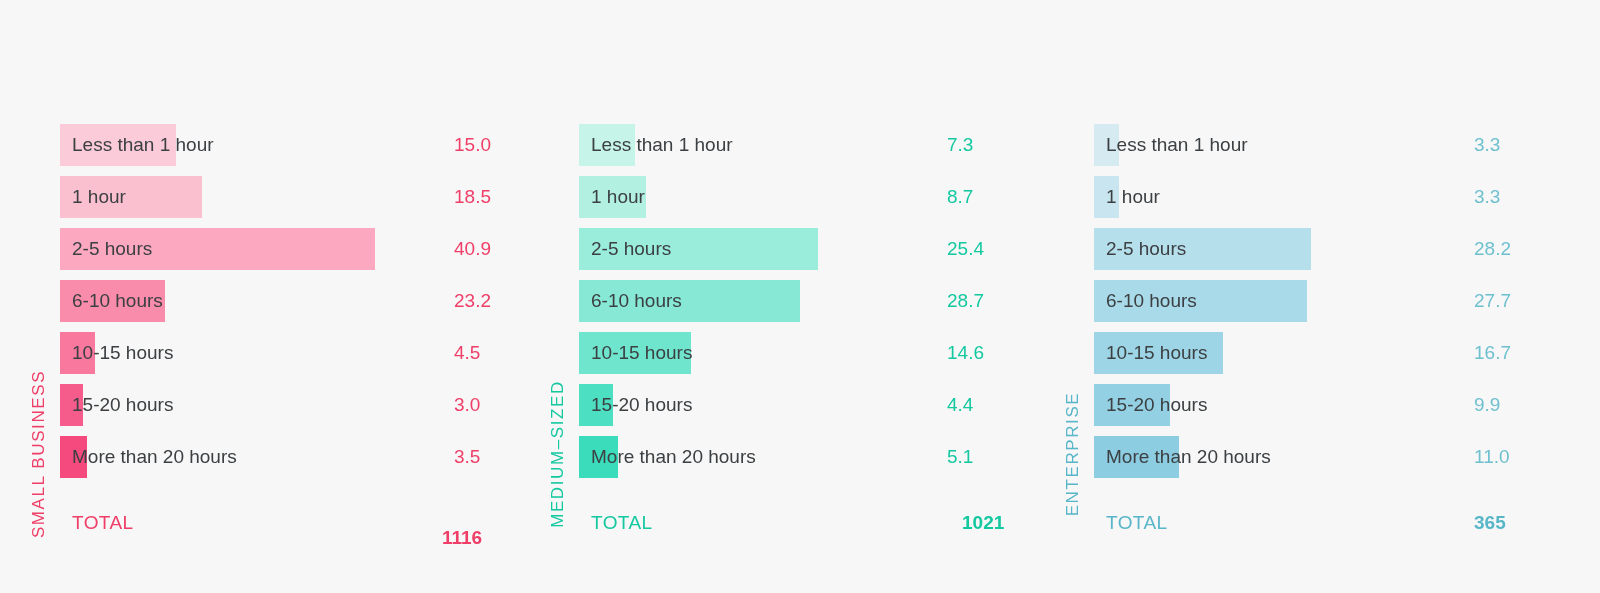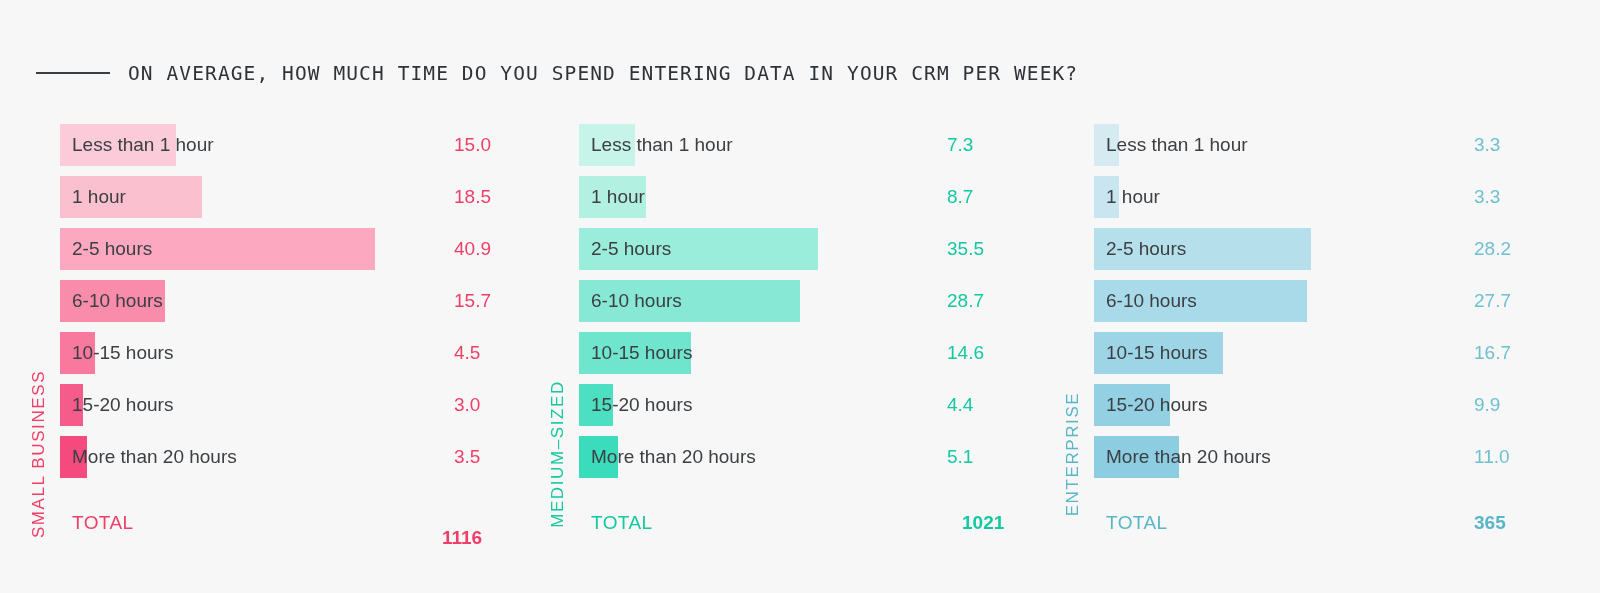--- a/index.html
+++ b/index.html
@@ -160,24 +160,20 @@
   }
   .group.g0 .total-value { left: 382px; margin-top: 15px; }
   .group.g1 .total-value { left: 383px; text-align: center; }
   .group.g2 .total-value { left: 380px; }
 </style>
 </head>
 <body style="background: rgb(247, 247, 247);">
 
 <div id="chart-root" style="background: rgb(247, 247, 247);">
 
-  <div class="title-row">
-    <div class="title-rule" style="background: rgb(58, 63, 68);"></div>
-    <div class="chart-title">ON AVERAGE, HOW MUCH TIME DO YOU SPEND ENTERING DATA IN YOUR CRM PER WEEK?</div>
-  </div>
 
   <div class="groups">
 
     <div class="group g0">
       <div class="group-label">
         <span style="color: rgb(239, 62, 103);">SMALL BUSINESS</span>
       </div>
       <div class="rows">
         <div class="row" style="top: 0px;">
           <div class="bar" style="width: 116px; background: rgb(251, 203, 217);"></div>
@@ -190,21 +186,21 @@
           <div class="row-value" style="color: rgb(239, 62, 103);">18.5</div>
         </div>
         <div class="row" style="top: 104px;">
           <div class="bar" style="width: 315px; background: rgb(251, 168, 192);"></div>
           <div class="row-label">2-5 hours</div>
           <div class="row-value" style="color: rgb(239, 62, 103);">40.9</div>
         </div>
         <div class="row" style="top: 156px;">
           <div class="bar" style="width: 105px; background: rgb(250, 140, 171);"></div>
           <div class="row-label">6-10 hours</div>
-          <div class="row-value" style="color: rgb(239, 62, 103);">15.7</div>
+          <div class="row-value" style="color: rgb(239, 62, 103);">23.2</div>
         </div>
         <div class="row" style="top: 208px;">
           <div class="bar" style="width: 35px; background: rgb(248, 120, 158);"></div>
           <div class="row-label">10-15 hours</div>
           <div class="row-value" style="color: rgb(239, 62, 103);">4.5</div>
         </div>
         <div class="row" style="top: 260px;">
           <div class="bar" style="width: 23px; background: rgb(245, 92, 139);"></div>
           <div class="row-label">15-20 hours</div>
           <div class="row-value" style="color: rgb(239, 62, 103);">3.0</div>
@@ -232,21 +228,21 @@
           <div class="row-value" style="color: rgb(20, 200, 160);">7.3</div>
         </div>
         <div class="row" style="top: 52px;">
           <div class="bar" style="width: 67px; background: rgb(178, 240, 226);"></div>
           <div class="row-label">1 hour</div>
           <div class="row-value" style="color: rgb(20, 200, 160);">8.7</div>
         </div>
         <div class="row" style="top: 104px;">
           <div class="bar" style="width: 239px; background: rgb(154, 236, 219);"></div>
           <div class="row-label">2-5 hours</div>
-          <div class="row-value" style="color: rgb(20, 200, 160);">35.5</div>
+          <div class="row-value" style="color: rgb(20, 200, 160);">25.4</div>
         </div>
         <div class="row" style="top: 156px;">
           <div class="bar" style="width: 221px; background: rgb(135, 233, 213);"></div>
           <div class="row-label">6-10 hours</div>
           <div class="row-value" style="color: rgb(20, 200, 160);">28.7</div>
         </div>
         <div class="row" style="top: 208px;">
           <div class="bar" style="width: 112px; background: rgb(111, 229, 205);"></div>
           <div class="row-label">10-15 hours</div>
           <div class="row-value" style="color: rgb(20, 200, 160);">14.6</div>

